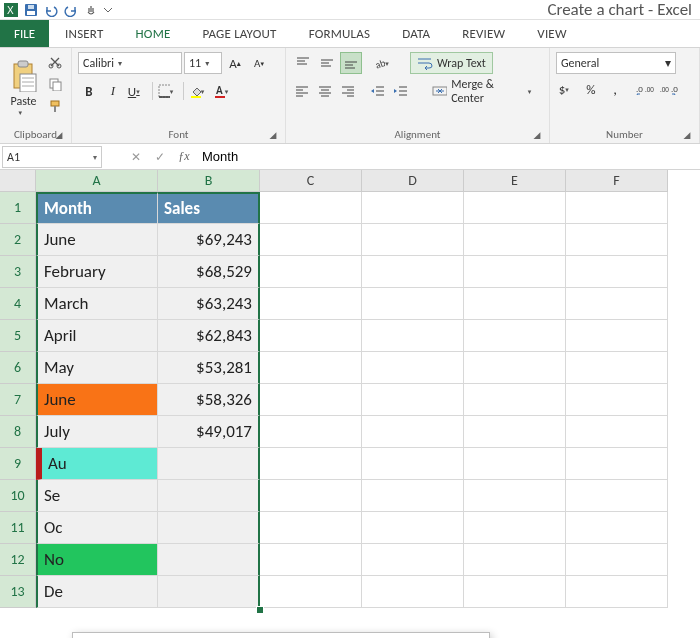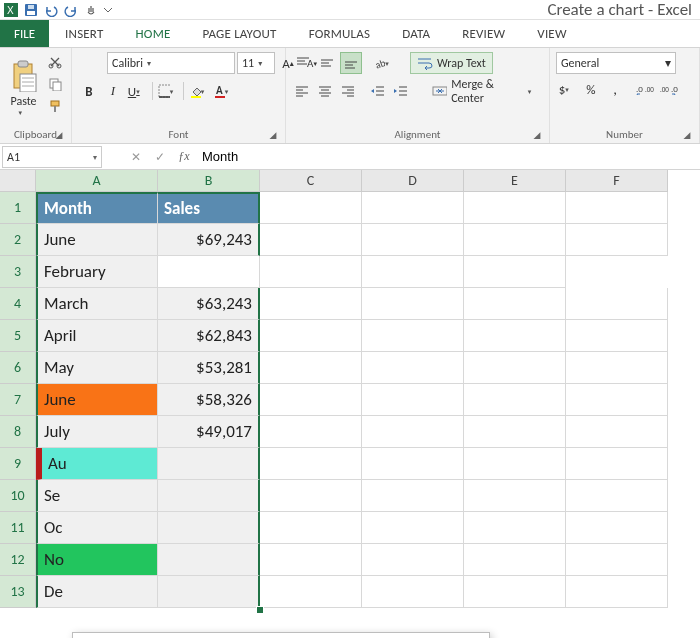--- a/index.html
+++ b/index.html
@@ -180,21 +180,21 @@
     </div>
     <div class="label">
       <span>Clipboard</span>
       <span class="launcher">◢</span>
     </div>
   </div>
 
   <div class="group" style="width:214px;">
     <div class="controls" style="flex-direction:column;gap:6px;">
       <div class="fontrow">
-        <div class="combo" style="width:128px;margin-left:29px;">
+        <div class="combo" style="width:104px;">
             <span>Calibri</span>
             <span class="arrow">▾</span>
           </div>
         <div class="combo" style="width:38px;">
             <span>11</span>
             <span class="arrow">▾</span>
           </div>
         <div class="iconbtn" style="font-size:13px;">A<span style="font-size:8px;vertical-align:super;">▴</span></div>
         <div class="iconbtn" style="font-size:11px;">A<span style="font-size:7px;vertical-align:super;">▾</span></div>
       </div>
@@ -407,20 +407,21 @@
     <div class="cell colA" style="border-left:2px solid #217346;background:#f0f0f0;">June</div>
     <div class="cell colB r" style="border-right:2px solid #217346;background:#f0f0f0;">$69,243</div>
     <div class="cell colC"></div>
       <div class="cell colD"></div>
       <div class="cell colE"></div>
       <div class="cell colF"></div>
   </div>
   <div class="row">
     <div class="rowh sel">3</div>
     <div class="cell colA" style="border-left:2px solid #217346;background:#f0f0f0;">February</div>
+    <div class="cell colB r" style="border-right:2px solid #217346;background:#f0f0f0;">$68,529</div>
     <div class="cell colC"></div>
       <div class="cell colD"></div>
       <div class="cell colE"></div>
       <div class="cell colF"></div>
   </div>
   <div class="row">
     <div class="rowh sel">4</div>
     <div class="cell colA" style="border-left:2px solid #217346;background:#f0f0f0;">March</div>
     <div class="cell colB r" style="border-right:2px solid #217346;background:#f0f0f0;">$63,243</div>
     <div class="cell colC"></div>

